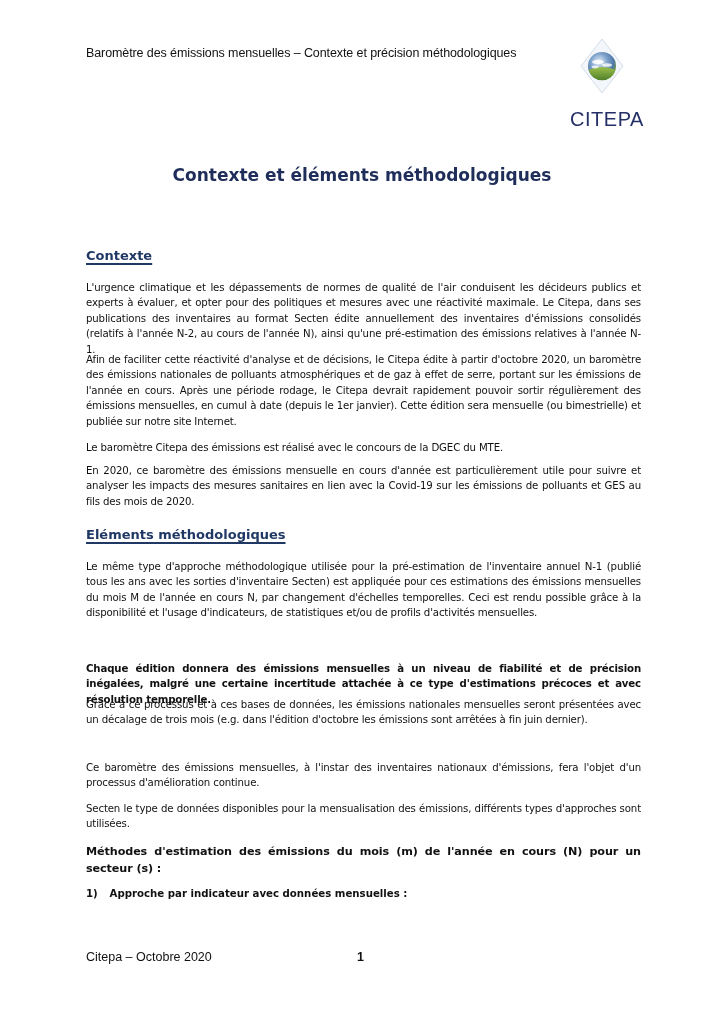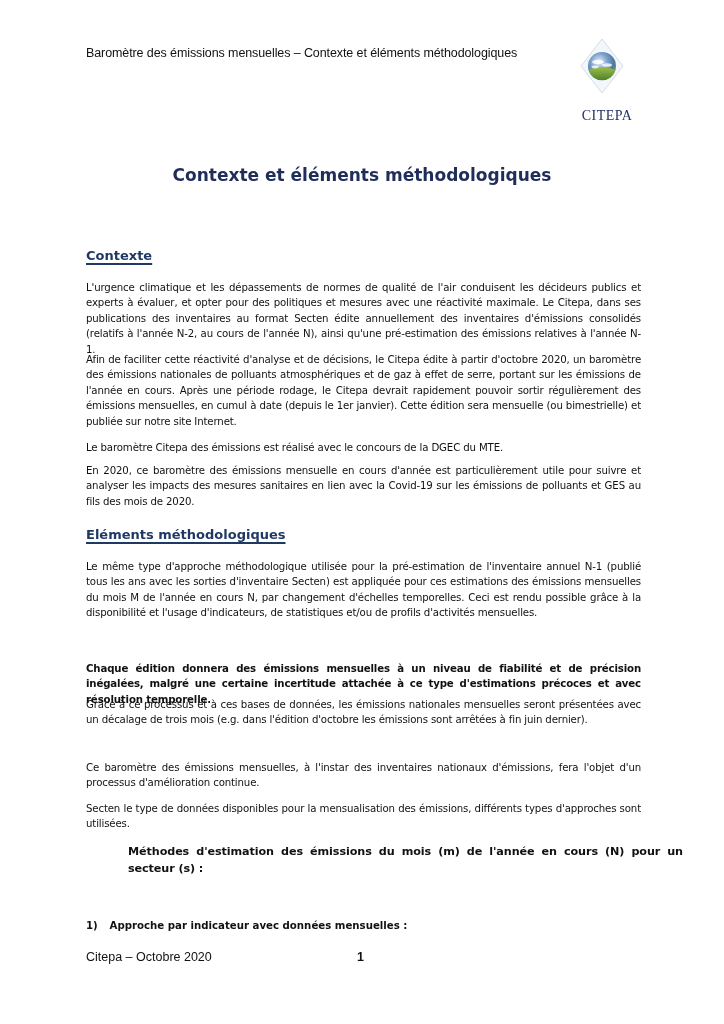--- a/index.html
+++ b/index.html
@@ -35,22 +35,22 @@
       left: 20px;
       top: 4px;
       width: 44px;
       height: 56px;
     }
     .logo-text {
       position: absolute;
       left: 2px;
       top: 74px;
       width: 90px;
-      font-family: Liberation Serif, serif;
-      font-size: 14px;
+      font-family: Liberation Sans, sans-serif;
+      font-size: 20px;
       color: #253066;
       letter-spacing: 0.5px;
       text-align: center;
     }
     .doc-title {
       position: absolute;
       left: 0;
       top: 164px;
       width: 724px;
       text-align: center;
@@ -86,30 +86,28 @@
       position: absolute;
       left: 86px;
       width: 555px;
       font-family: "DejaVu Sans", sans-serif;
       font-weight: bold;
       font-size: 11.2px;
       line-height: 17px;
       text-align: justify;
       color: #111;
       letter-spacing: -0.1px;
-      margin-left: 42px;
     }
     .list-item {
       position: absolute;
       left: 86px;
       font-family: "DejaVu Sans", sans-serif;
       font-weight: bold;
       font-size: 10.2px;
       color: #111;
-      margin-top: 32px;
     }
     .list-item .num { display: inline-block; width: 20px; }
     .footer-left {
       position: absolute;
       left: 86px;
       top: 950px;
       font-family: Liberation Sans, sans-serif;
       font-size: 12.5px;
       color: #111;
     }
@@ -119,21 +117,21 @@
       top: 950px;
       font-family: "Liberation Sans", sans-serif;
       font-size: 12.5px;
       font-weight: bold;
       color: #111;
     }
   </style>
 </head>
 <body>
 
-<div class="page-header">Baromètre des émissions mensuelles – Contexte et éléments méthodologiques</div>
+<div class="page-header">Baromètre des émissions mensuelles – Contexte et précision méthodologiques</div>
 
 <div class="logo">
   <svg class="logo-mark" viewBox="0 0 44 56">
     <defs>
       <radialGradient id="globe" cx="40%" cy="35%" r="65%">
         <stop offset="0%" stop-color="#e8f0f8"></stop>
         <stop offset="45%" stop-color="#7fa3cc"></stop>
         <stop offset="80%" stop-color="#4f78a8"></stop>
         <stop offset="100%" stop-color="#6b9a3a"></stop>
       </radialGradient>

